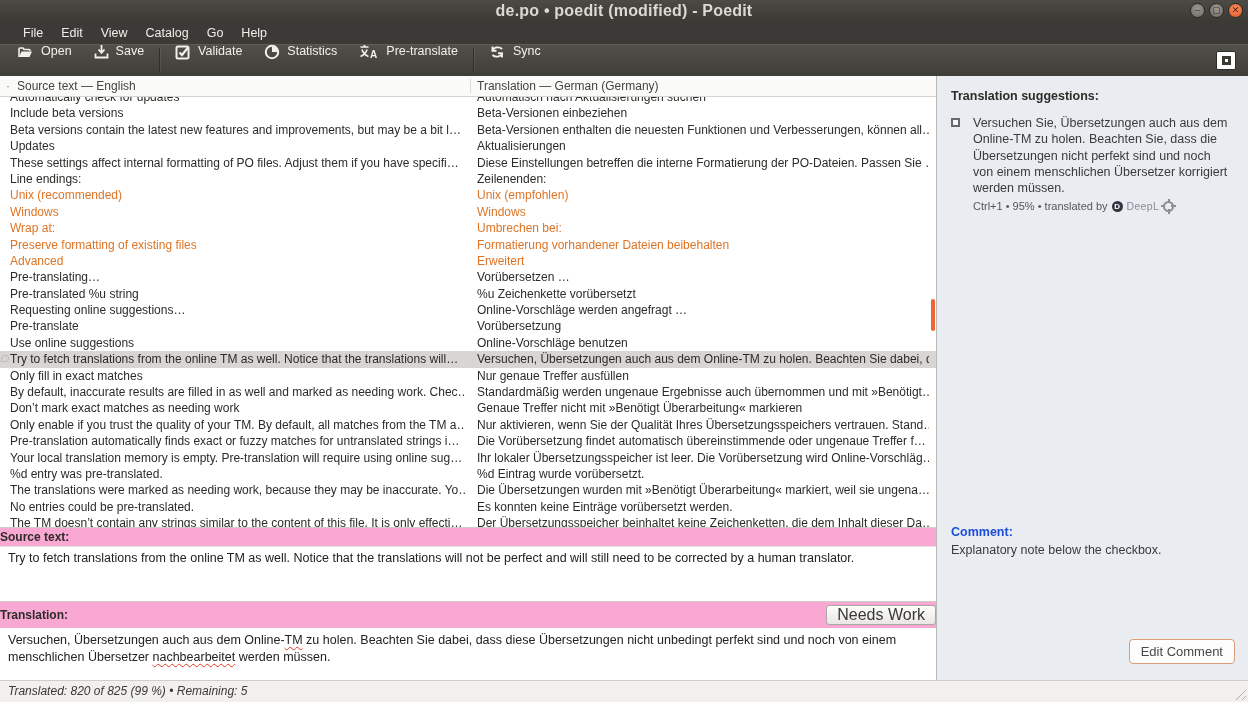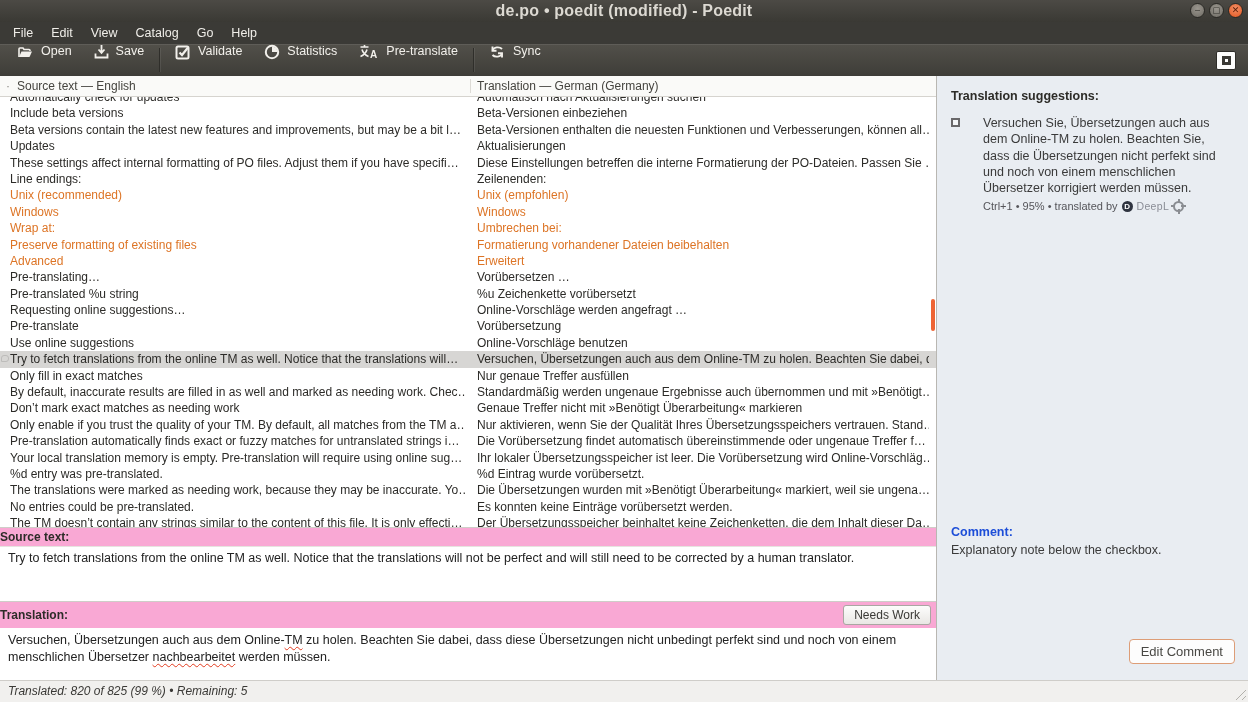--- a/index.html
+++ b/index.html
@@ -11,21 +11,21 @@
   .titlebar{height:22px;background:linear-gradient(#4c4a45,#3a3934);position:relative;
     display:flex;align-items:center;justify-content:center;flex:0 0 auto;}
   .titlebar .title{color:#dcd9d2;font-size:16px;font-weight:bold;letter-spacing:.2px;}
   .winbtns{position:absolute;right:5px;top:3px;display:flex;gap:4px;}
   .wbtn{width:15px;height:15px;border-radius:50%;border:1px solid #2a2925;display:flex;
     align-items:center;justify-content:center;font-size:9px;color:#35342f;line-height:1;
     background:radial-gradient(circle at 50% 35%,#9a968e,#6e6b64);}
   .wbtn.close{background:radial-gradient(circle at 50% 35%,#f18f66,#e45720);color:#5a1c06;}
 
   
-  .menubar{height:22px;background:#3b3a36;display:flex;align-items:center;padding-left:4px;flex:0 0 auto;}
+  .menubar{height:22px;background:#3b3a36;display:flex;align-items:center;padding-left:14px;flex:0 0 auto;}
   .menubar span{color:#f0eee9;font-size:12.5px;padding:0 9px;line-height:22px;}
 
   
   .toolbar{height:32px;background:linear-gradient(#52504a,#3e3d38);display:flex;align-items:center;
     padding:0 6px;flex:0 0 auto;box-shadow:inset 0 1px 0 rgba(255,255,255,.08);}
   .tbtn{display:flex;gap:7px;color:#f2f0eb;font-size:12.5px;padding:0 11px;height:100%;}
   .tbtn svg{display:block;}
   .tsep{width:1px;height:24px;background:#2f2e2a;box-shadow:1px 0 0 rgba(255,255,255,.08);margin:0 4px;}
   .tb-right{margin-left:auto;display:flex;align-items:center;padding-right:6px;}
   .panelbtn{width:20px;height:19px;background:#fdfdfc;border-radius:2px;border:1px solid #2e2d29;
@@ -53,31 +53,31 @@
   .grow .cmark{position:absolute;left:1px;top:4px;width:8px;height:7px;border:1px solid #bdbcba;
     border-radius:3px 3px 3px 0;}
   .vscroll{position:absolute;right:1px;top:202px;width:4px;height:32px;background:#ee6434;border-radius:2px;}
 
   .pane-h{background:#f9a8d4;border-top:1px solid #cfcdc8;font-size:12px;font-weight:bold;
     color:#2d2c28;padding-left:0;flex:0 0 auto;}
   .srchead{height:19px;line-height:18px;}
   .srcbody{height:55px;background:#fff;font-size:12.5px;color:#222;padding:4px 8px;flex:0 0 auto;
     border-top:1px solid #e6e4df;}
   .transhead{height:27px;display:flex;align-items:center;}
-  .needswork{margin-left:auto;margin-right:5px;height:20px;padding:0 10px;font-size:12px;font-weight:normal;
+  .needswork{margin-left:auto;height:20px;padding:0 10px;font-size:16px;font-weight:normal;
     color:#3a3936;background:linear-gradient(#fdfdfc,#e9e7e4);border:1px solid #a9a7a2;border-radius:3px;
     display:flex;align-items:center;}
   .transbody{flex:1 1 auto;background:#fff;font-size:12.5px;color:#222;padding:4px 8px;line-height:1.35;}
   .wavy{text-decoration:underline;text-decoration-style:wavy;text-decoration-color:#e23b1e;
     text-decoration-thickness:1px;text-underline-offset:2px;}
 
   
   .sidebar{flex:1;background:#e9edf2;position:relative;padding:13px 14px;color:#333;}
   .sb-title{font-size:12.5px;font-weight:bold;color:#2d2c28;margin-bottom:12px;}
-  .sugg{display:flex;gap:23px;}
+  .sugg{display:flex;gap:13px;}
   .sugg-ico{width:9px;height:9px;border:2px solid #69686a;margin-top:3px;flex:0 0 auto;background:#f4f6f8;}
   .sugg-text{font-size:12.5px;line-height:1.3;color:#3a3a3a;}
   .sugg-meta{font-size:11px;color:#55555a;margin-top:4px;display:flex;align-items:center;gap:4px;}
   .deepl-dot{width:11px;height:11px;border-radius:50%;background:#2f3440;color:#fff;font-size:8px;
     display:inline-flex;align-items:center;justify-content:center;font-weight:bold;}
   .deepl-name{color:#8a8d96;font-size:10.5px;letter-spacing:.3px;}
   .gear{width:11px;height:11px;border-radius:50%;border:2px solid #8a8d92;position:relative;}
   .gear:before{content:"";position:absolute;left:50%;top:-4px;width:2px;height:15px;margin-left:-1px;
     background:linear-gradient(#8a8d92 3px,transparent 3px,transparent 10px,#8a8d92 10px);}
   .gear:after{content:"";position:absolute;top:50%;left:-4px;height:2px;width:15px;margin-top:-1px;

